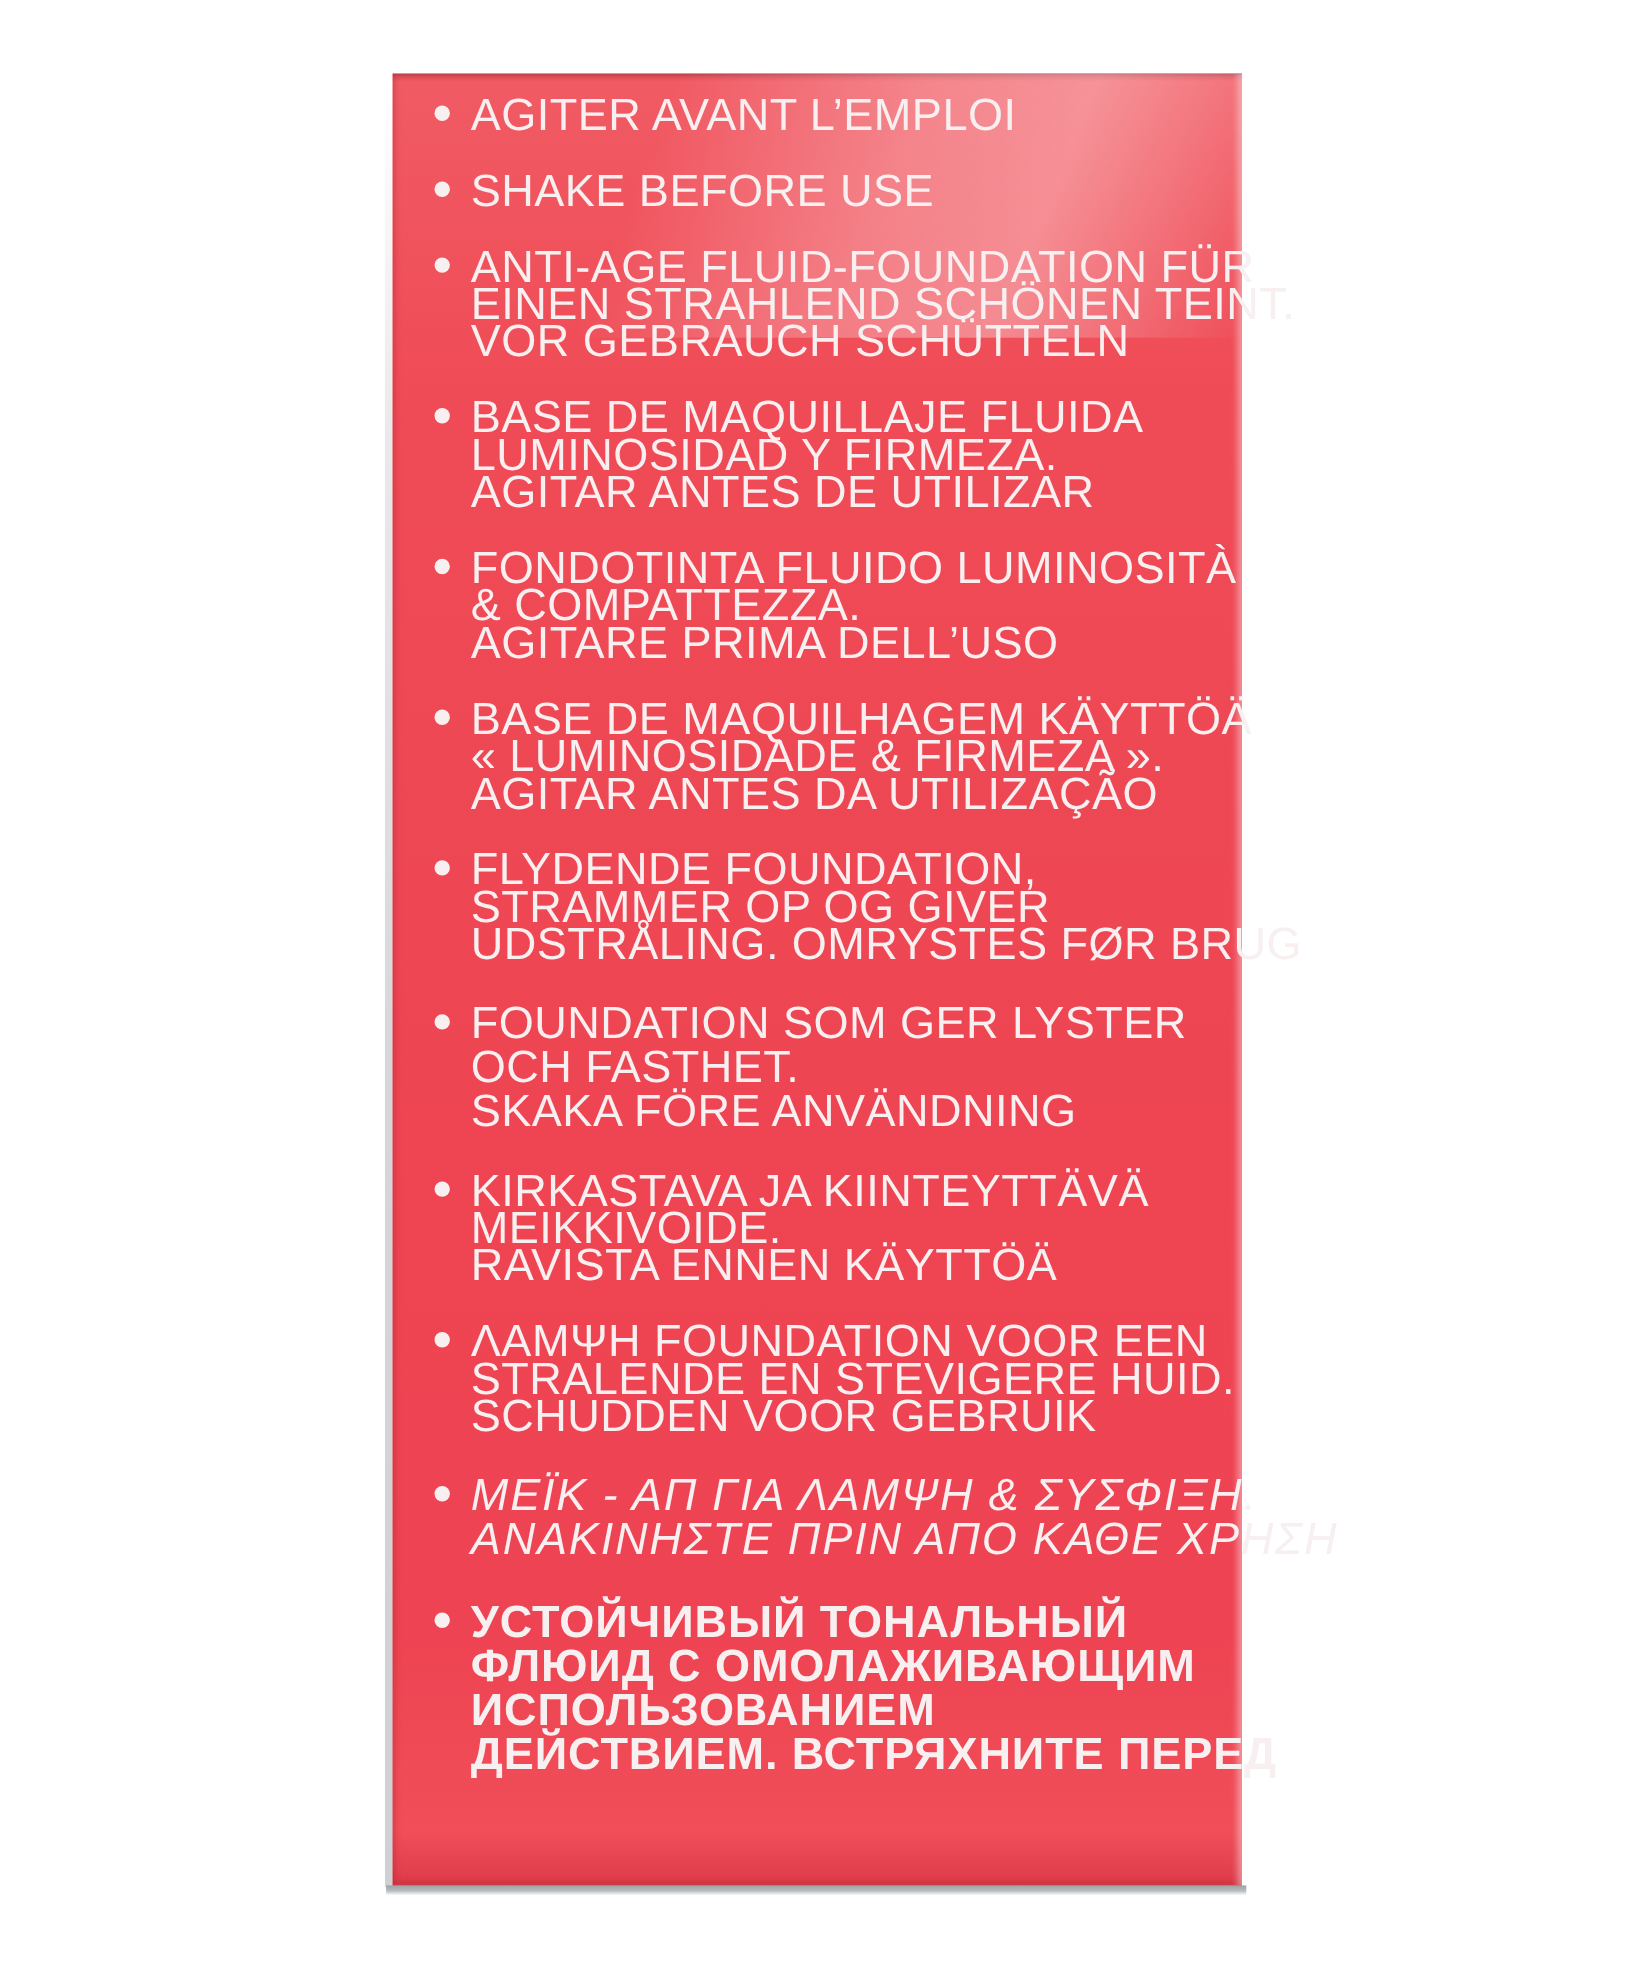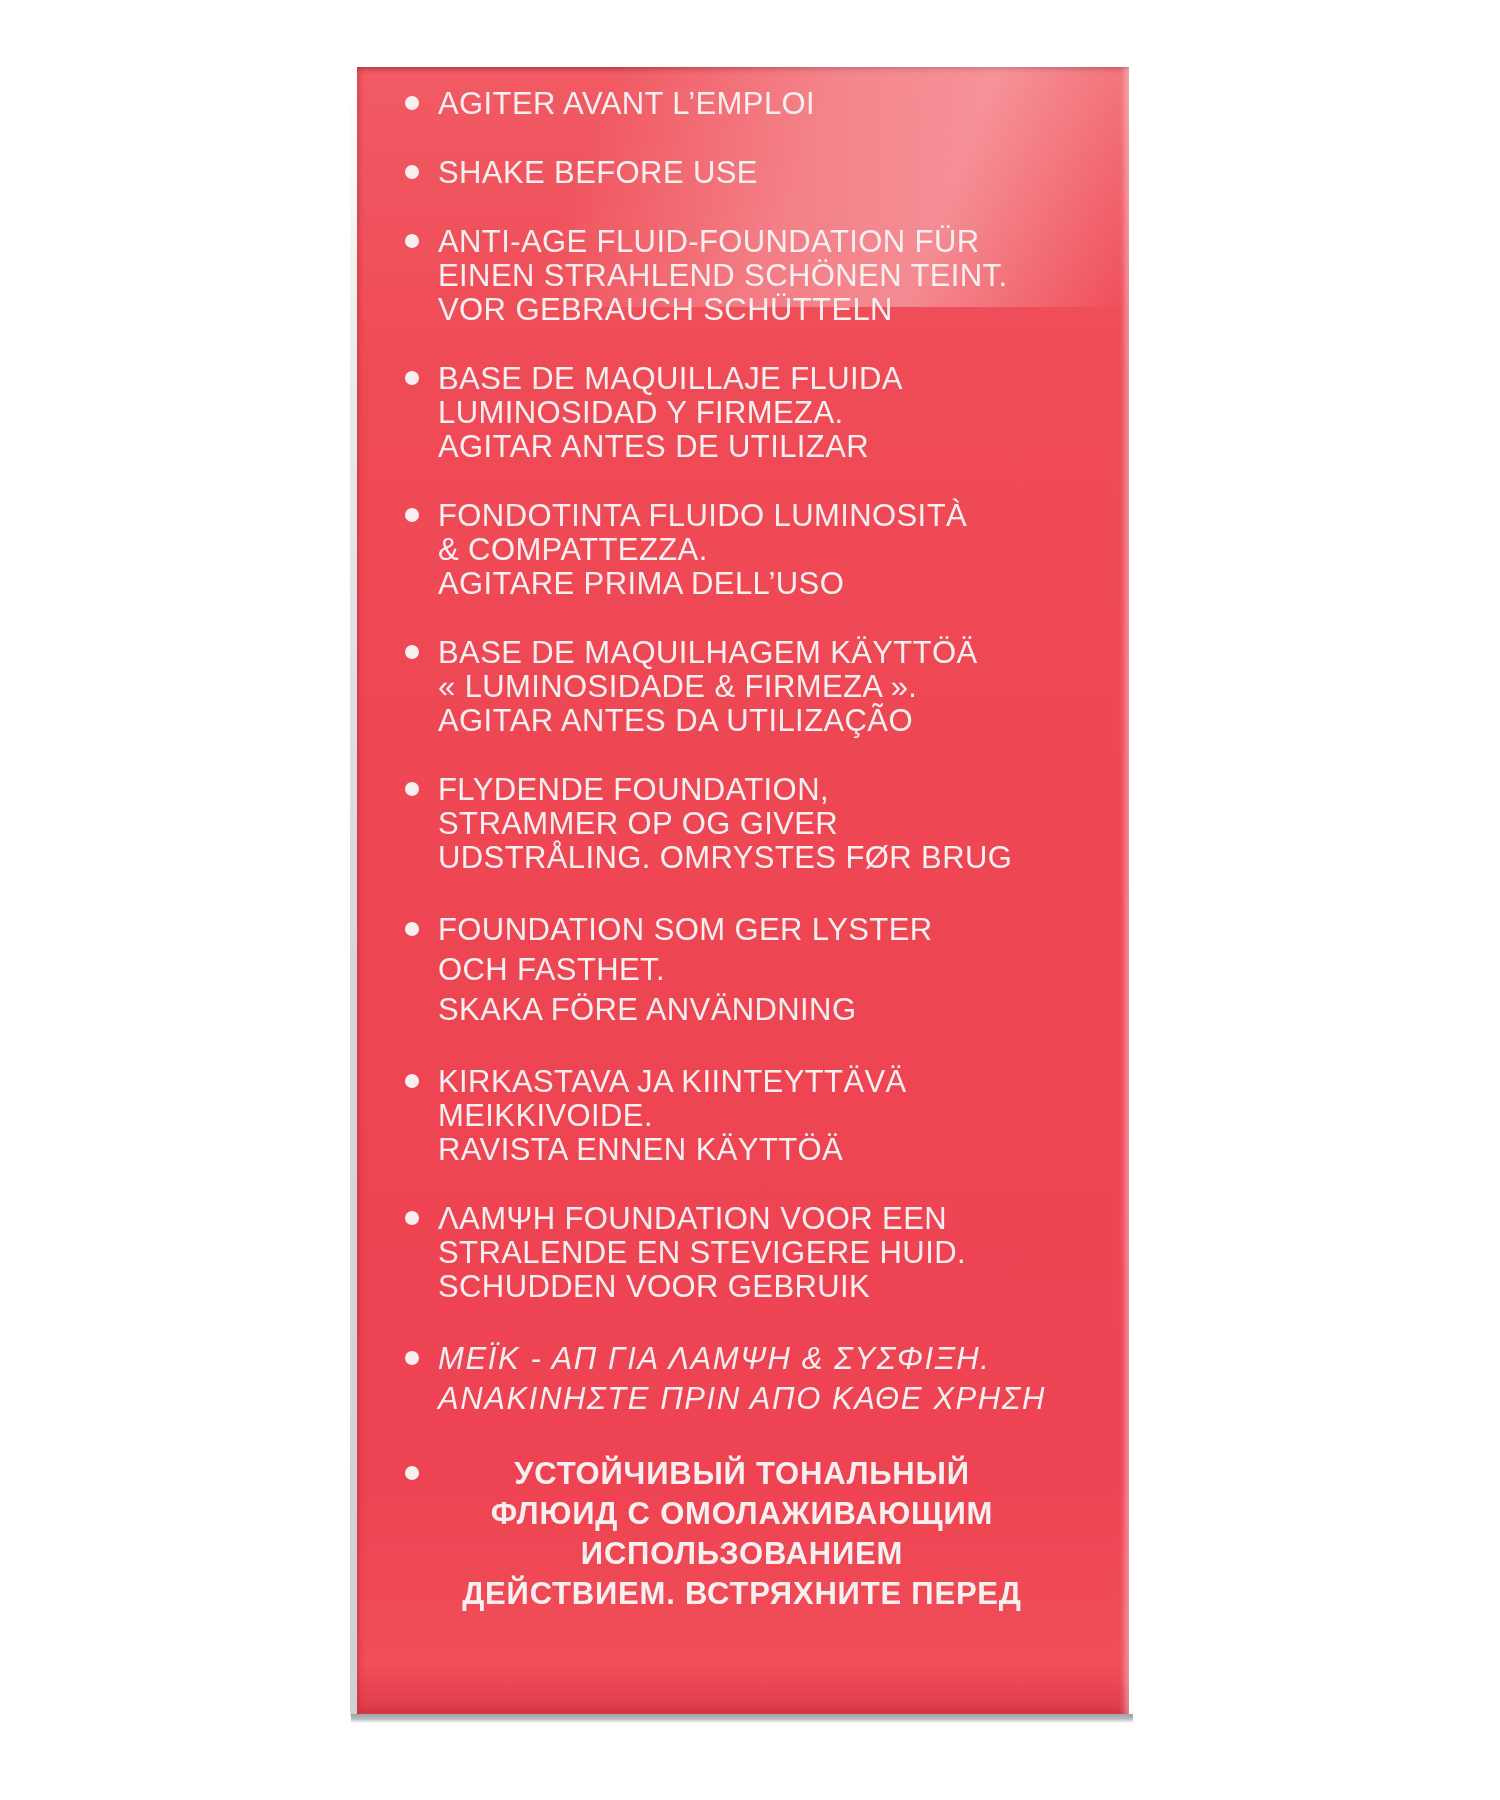--- a/index.html
+++ b/index.html
@@ -76,39 +76,39 @@
     position: absolute;
     left: 0;
     top: 0;
     margin: 0;
     padding: 20px 20px 0 71px;
     list-style: none;
     color: #f7eff0;
   }
   .item {
     position: relative;
-    margin: 0 0 35px 10px;
-    font-size: 31px;
+    margin: 0 0 35px 0;
+    font-size: 41px;
     line-height: 34px;
     letter-spacing: 0.4px;
     white-space: nowrap;
   }
   .item .dot {
     position: absolute;
     left: -33px;
     top: 9px;
     width: 14px;
     height: 14px;
     border-radius: 50%;
     background: #f7eff0;
   }
   .item.loose { line-height: 40px; }
   .item.loose .dot { top: 12px; }
   .item.wide { letter-spacing: 1.6px; font-style: italic; }
-  .item.heavy { font-weight: bold; letter-spacing: 0.8px; text-align: center; }
+  .item.heavy { font-weight: bold; letter-spacing: 0.8px; }
 </style>
 </head>
 <body>
 
 <div class="scene">
   <div class="side-edge"></div>
   <div class="bottom-shadow"></div>
   <div class="box">
     <div class="glare"></div>
     <ul class="bullets">

